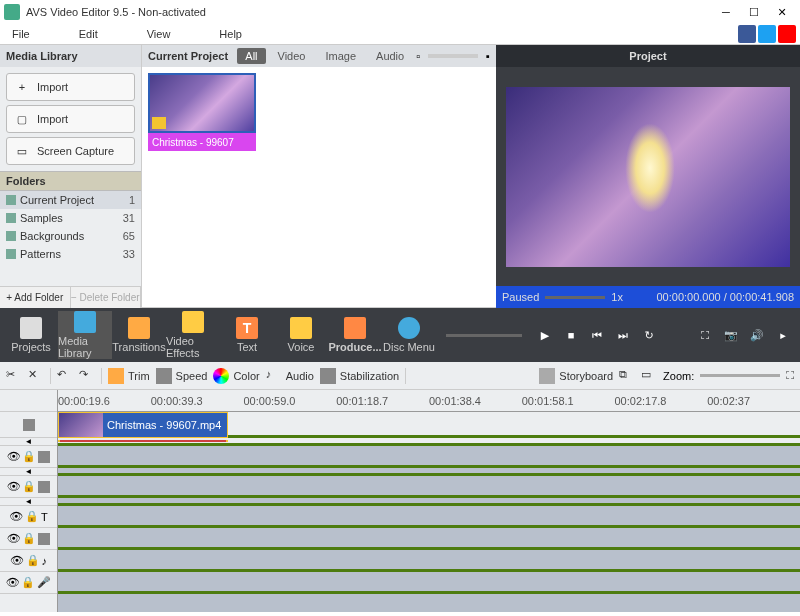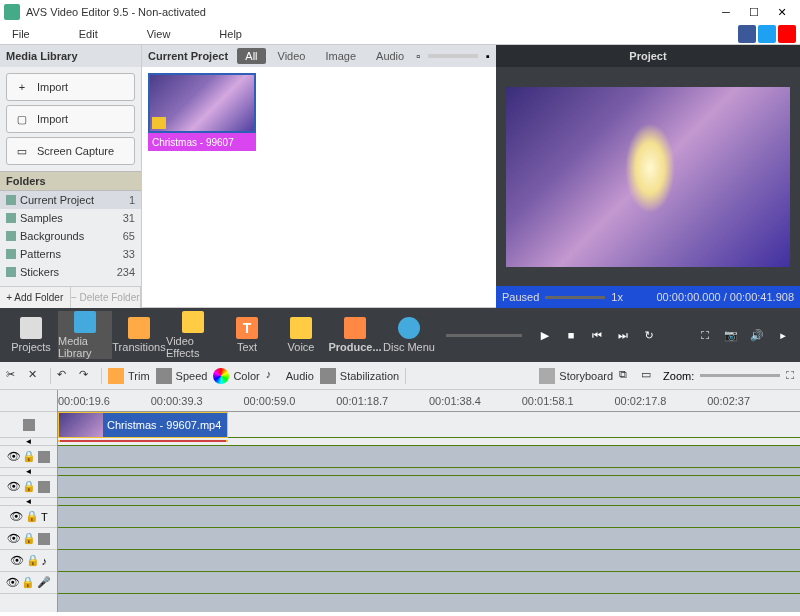--- a/index.html
+++ b/index.html
@@ -56,21 +56,21 @@
 .edit-tb .eb { display:flex; align-items:center; gap:4px; color:#333; cursor:pointer; }
 .edit-tb .ei { width:16px; height:16px; }
 .edit-tb .zbar { width:80px; height:3px; background:#aaa; }
 .timeline { height:222px; background:#b8c0cc; display:flex; }
 .tl-lbls { width:58px; background:#eceef0; border-right:1px solid #999; }
 .tl-lbls .row { height:22px; display:flex; align-items:center; justify-content:center; border-bottom:1px solid #ccc; gap:2px; }
 .tl-lbls .ic { width:12px; height:12px; background:#888; }
 .tl-body { flex:1; }
 .ruler { height:22px; background:#eceef0; display:flex; align-items:center; font-size:9px; color:#555; border-bottom:1px solid #999; }
 .ruler span { flex:1; }
-.trk { height:22px; border-bottom:1px solid #4d7c0f; position:relative; }
+.trk { height:22px; border-bottom:3px solid #4d7c0f; position:relative; }
 .trk.vid { height:26px; background:#eceef0; }
 .clip { position:absolute; left:0; top:0; width:170px; height:26px; background:#2d5fb8; border:1px solid #f4c430; display:flex; align-items:center; color:#fff; font-size:9px; overflow:hidden; }
 .clip-img { width:44px; height:100%; background:linear-gradient(135deg,#4a3d8a,#c498d0); }
 .audio-line { position:absolute; left:0; top:2px; width:170px; height:2px; background:#d04040; border-left:2px solid #f4c430; border-right:2px solid #f4c430; }
 </style>
 </head>
 <body>
 
 <div class="titlebar">
   <div class="icon"></div>
@@ -123,25 +123,20 @@
         </div>
       <div class="fold-item">
           <div class="fi"></div>
           <span>Backgrounds</span>
           <span class="cnt">65</span>
         </div>
       <div class="fold-item">
           <div class="fi"></div>
           <span>Patterns</span>
           <span class="cnt">33</span>
-        </div>
-      <div class="fold-item">
-          <div class="fi"></div>
-          <span>Stickers</span>
-          <span class="cnt">234</span>
         </div>
     </div>
     <div class="fold-btns">
       <button>+ Add Folder</button>
       <button class="dis">− Delete Folder</button>
     </div>
   </div>
 
   <div class="content-panel">
     <div class="content-hdr">

